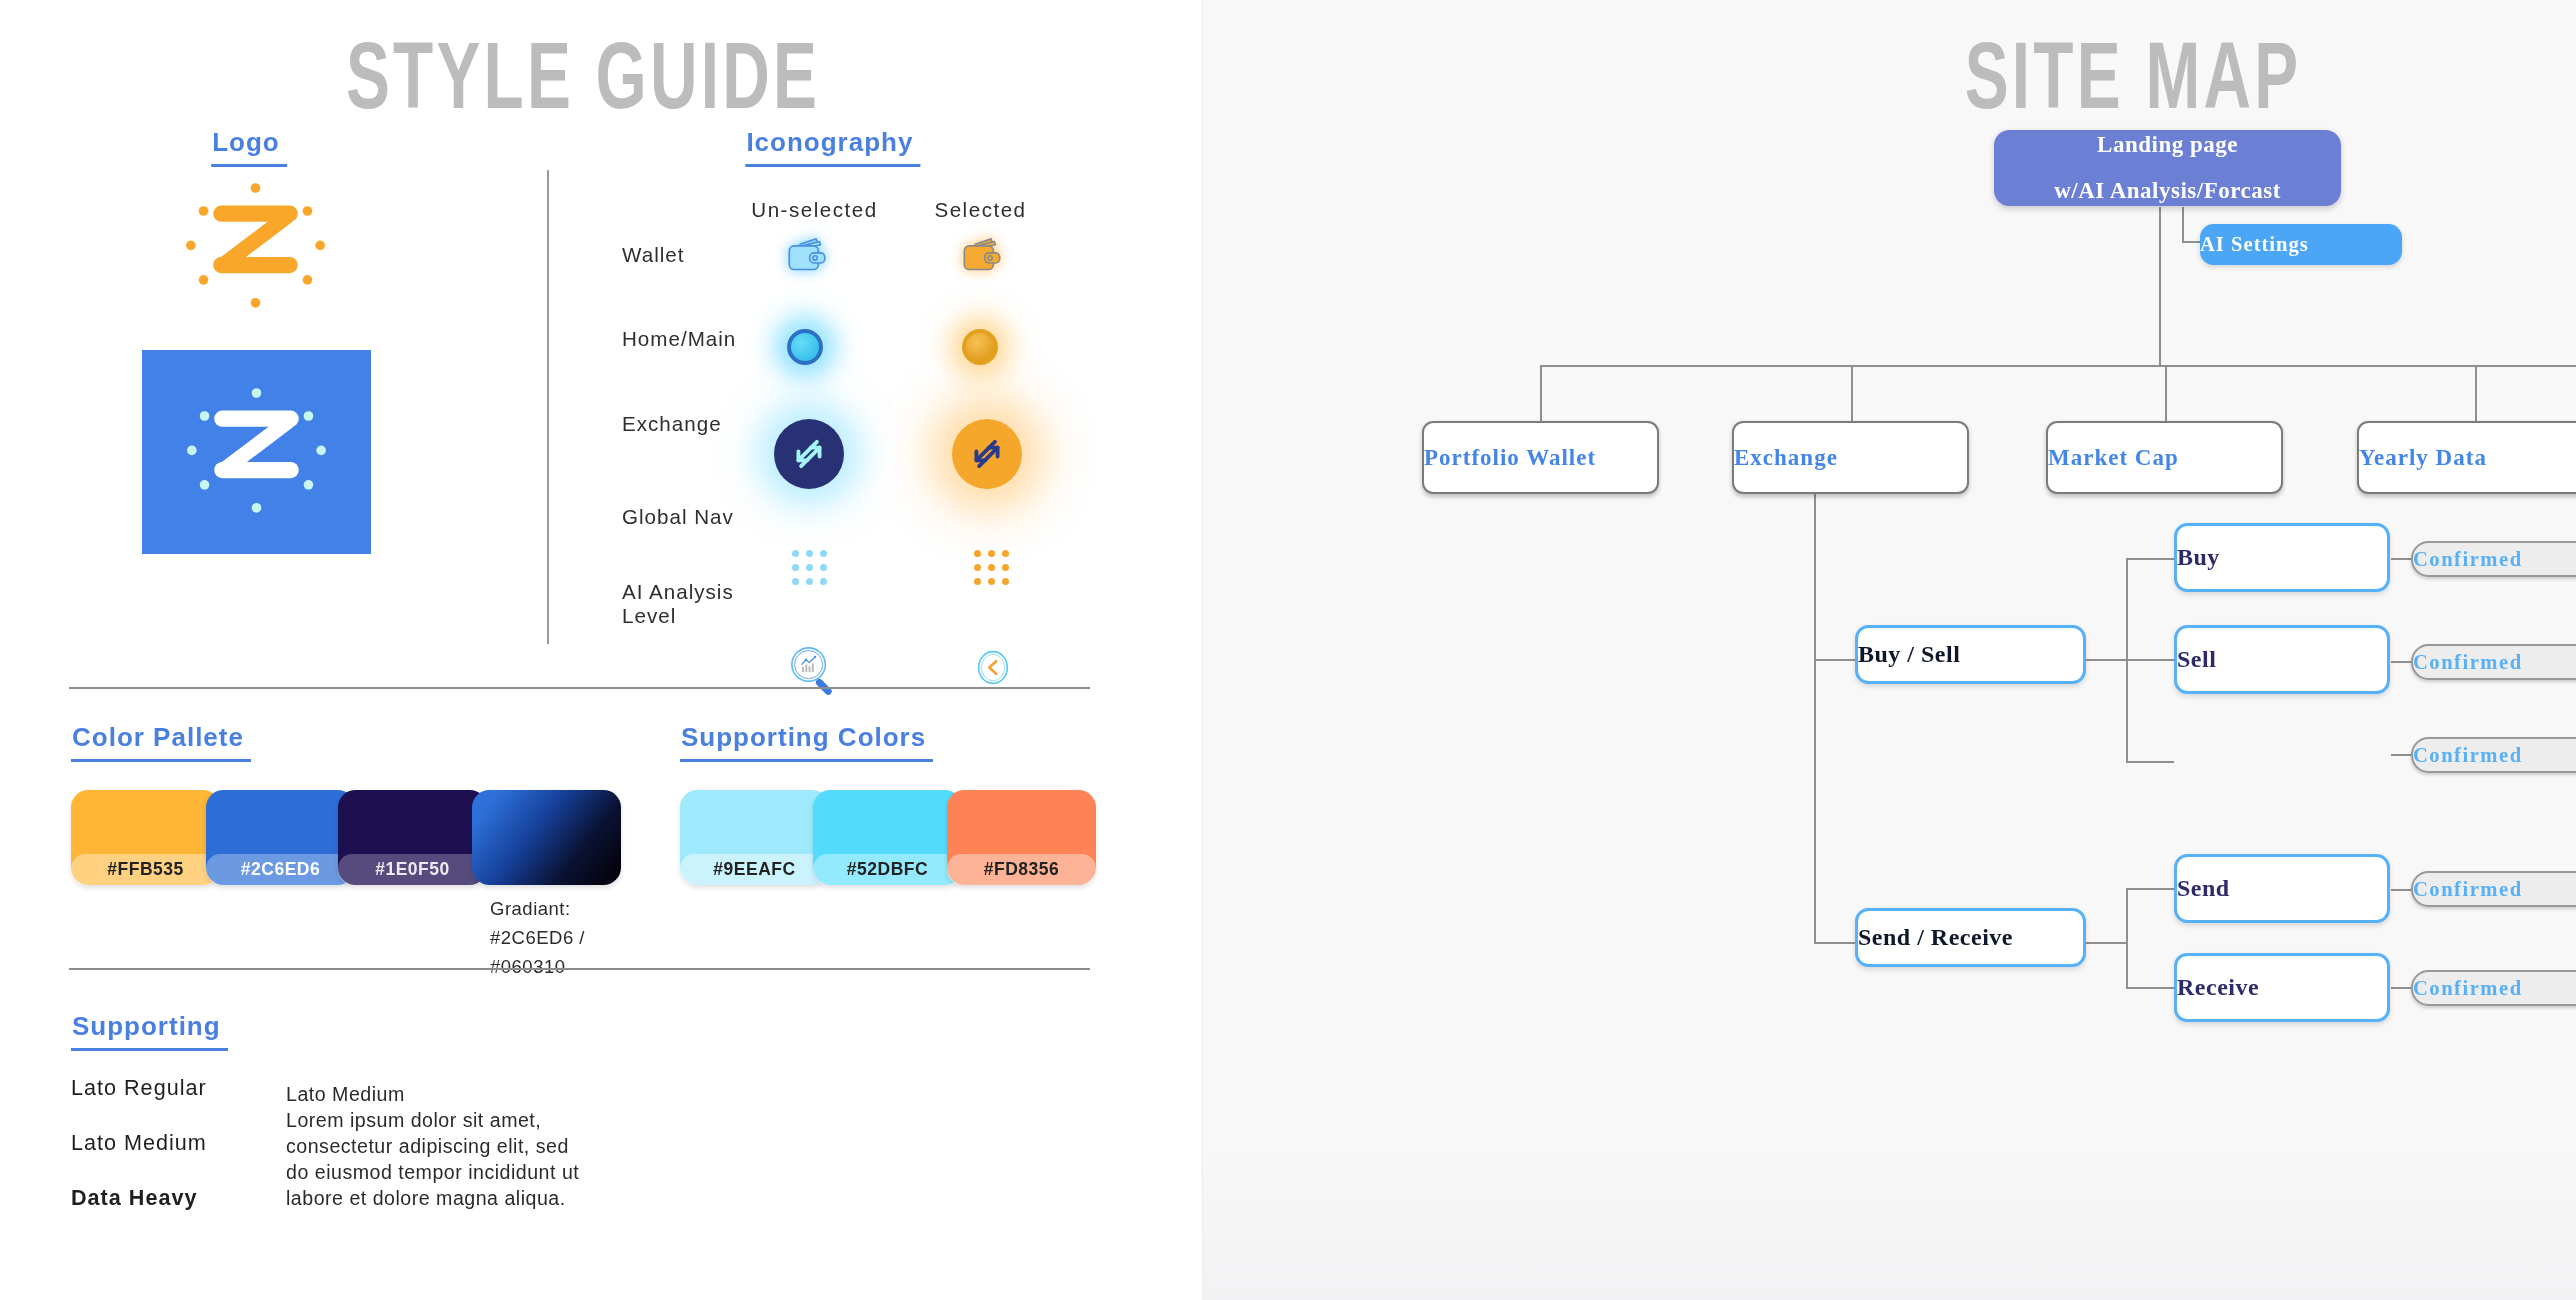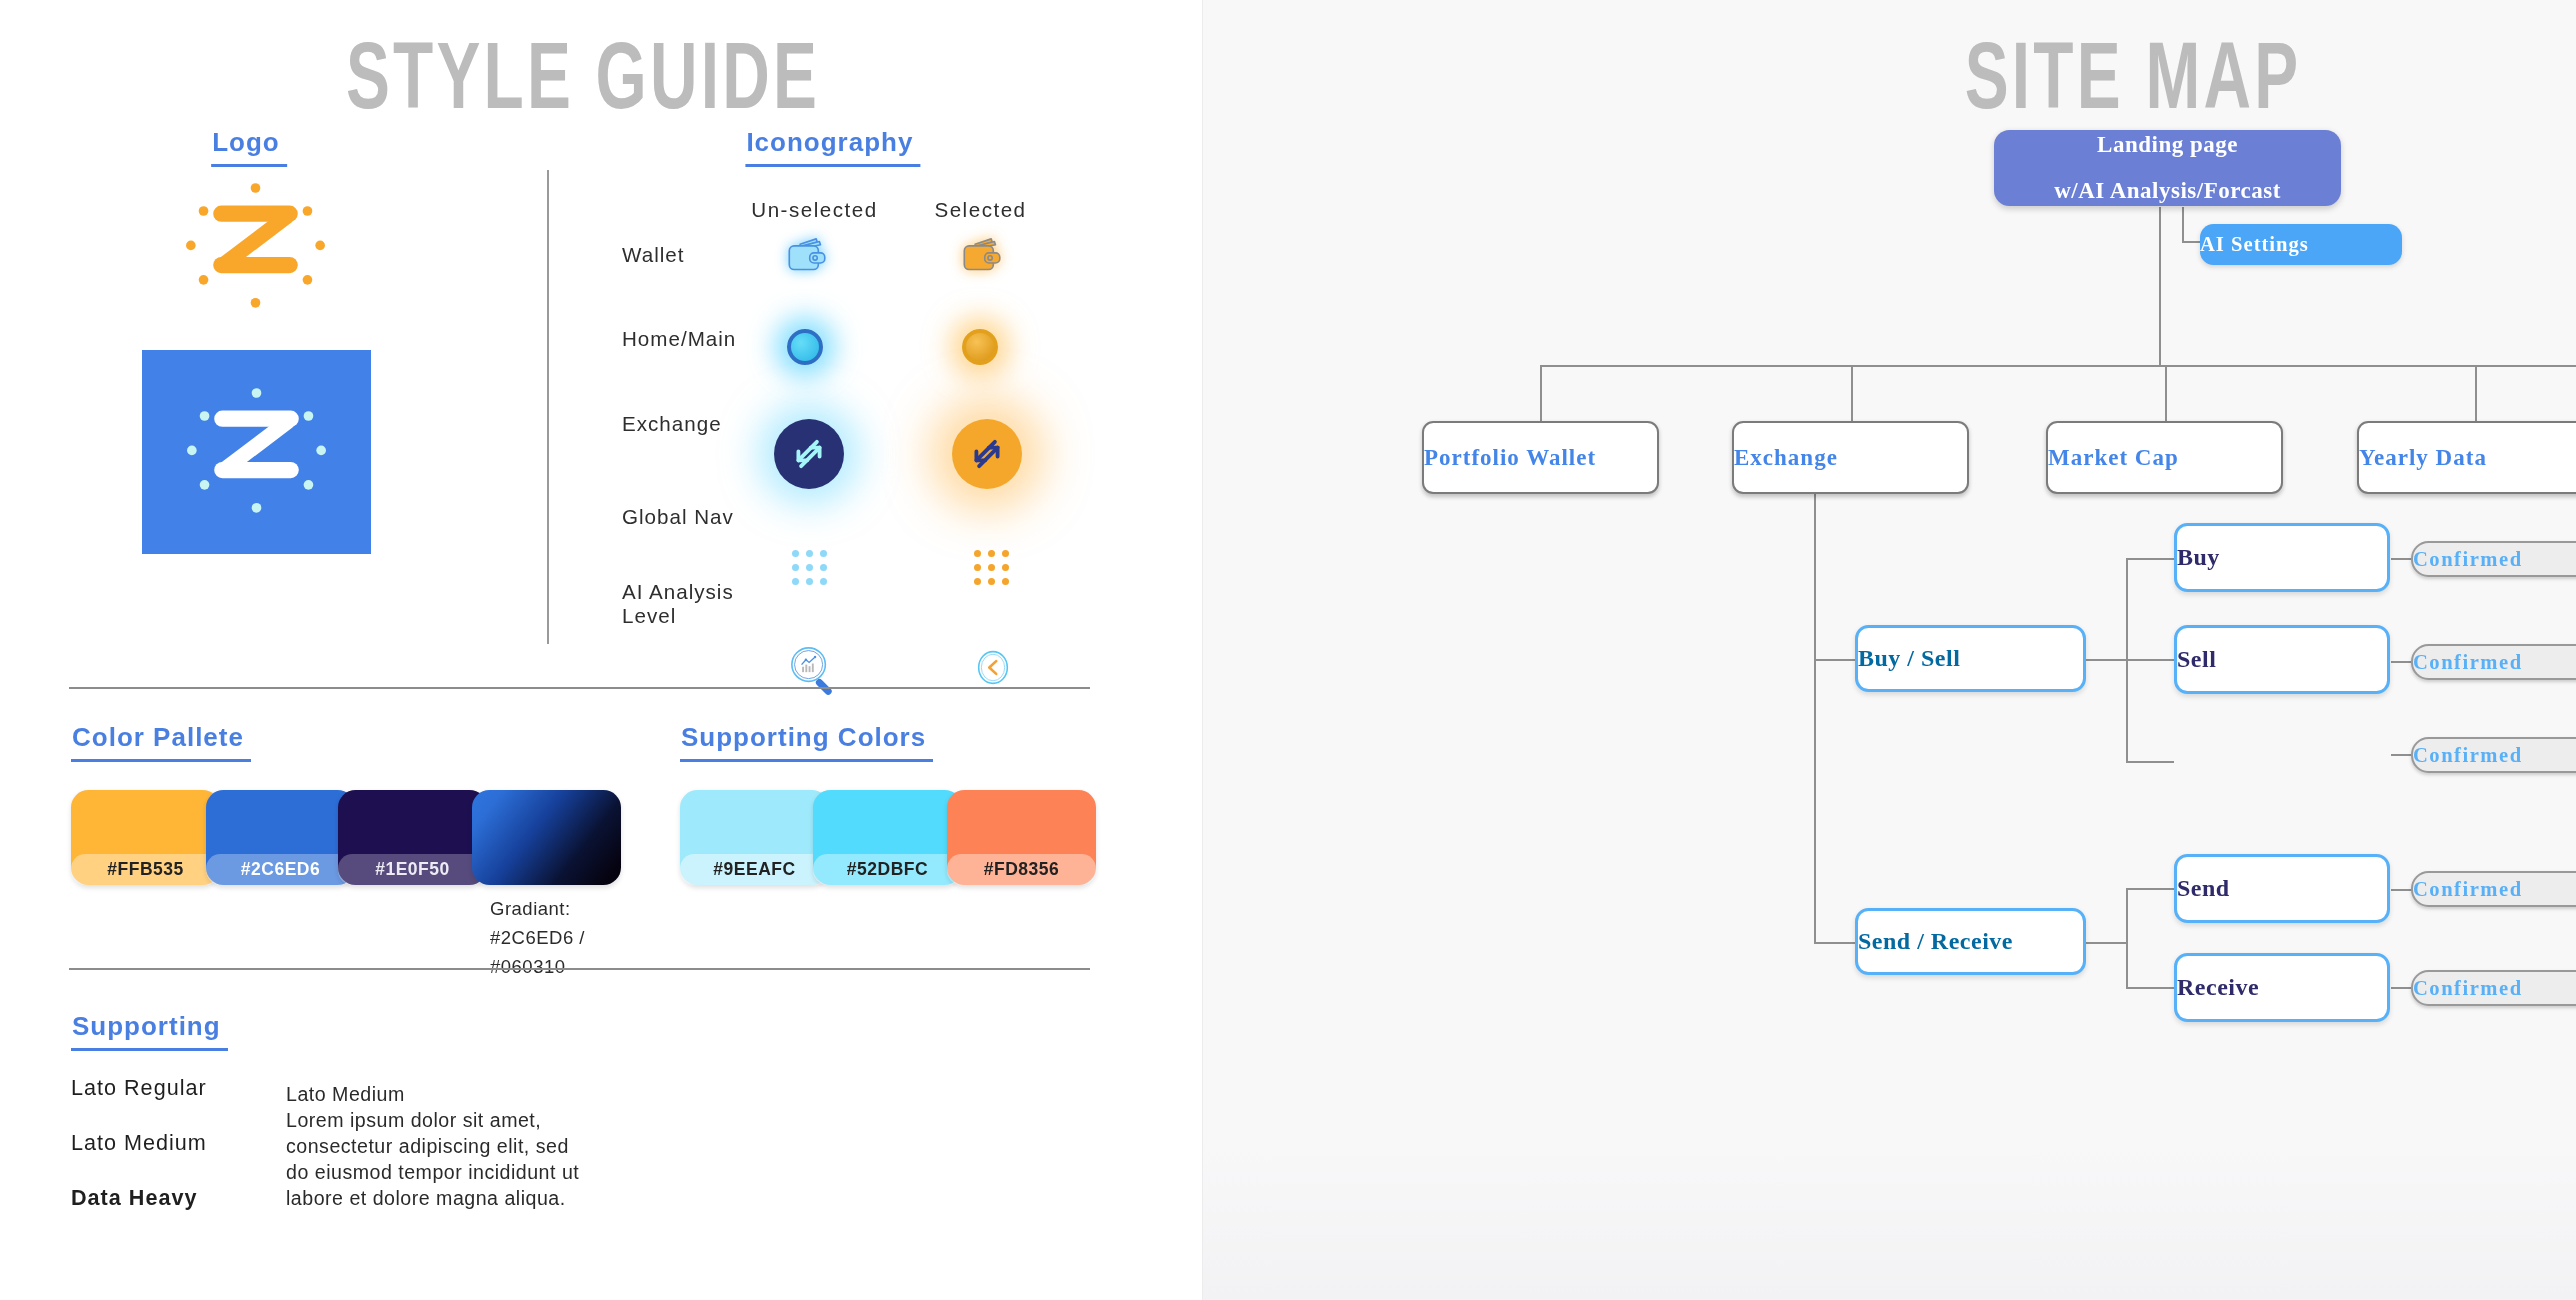--- a/index.html
+++ b/index.html
@@ -89,22 +89,22 @@
     text-align:center;white-space:nowrap;font-family:Liberation Serif, serif;}
   .root-node{left:1994px;top:130px;width:347px;height:76px;background:#6b80d5;border-radius:15.5px;
     color:#ffffff;font-weight:700;font-size:23px;letter-spacing:0.5px;line-height:30px;
     box-shadow:0 2.6px 6.2px rgba(0,0,0,0.18);flex-direction:column;}
   .ai-node{left:2200px;top:224px;width:202px;height:41px;background:#4ba6f8;border-radius:13.4px;
     color:#ffffff;font-weight:700;font-size:20.6px;letter-spacing:1px;
     box-shadow:0 2.1px 5.2px rgba(0,0,0,0.15);}
   .node2{top:421px;width:237px;height:73px;background:#ffffff;border:2.1px solid #7b7b7b;border-radius:11.3px;
     color:#4385e8;font-weight:700;font-size:23px;letter-spacing:1px;
     box-shadow:0 2.6px 4.1px rgba(0,0,0,0.22);}
-  .group-node{left:1855px;width:231px;height:67px;background:#ffffff;border:3.1px solid #57b1f8;border-radius:13.4px;
-    color:#0369a1;font-weight:700;font-size:24px;letter-spacing:0.5px;
+  .group-node{left:1855px;width:231px;height:59px;background:#ffffff;border:3.1px solid #57b1f8;border-radius:13.4px;
+    color:#0f172a;font-weight:700;font-size:24px;letter-spacing:0.5px;
     box-shadow:0 2.6px 5.2px rgba(0,0,0,0.12);}
   .leaf-node{left:2174px;width:216px;height:69px;background:#ffffff;border:3.1px solid #57b1f8;border-radius:13.4px;
     color:#2f2b6b;font-weight:700;font-size:24px;letter-spacing:0.5px;
     box-shadow:0 2.6px 5.2px rgba(0,0,0,0.12);}
   .badge{left:2411px;width:198px;height:36px;background:#ededee;border:2.1px solid #999999;border-radius:17.5px;
     color:#58b0f6;font-weight:700;font-size:20.6px;letter-spacing:1.5px;
     box-shadow:0 2.1px 3.6px rgba(0,0,0,0.18);}
 </style>
 </head>
 <body>
@@ -362,21 +362,21 @@
 
   <div class="abs node leaf-node" style="top:523px;">
     <span>Buy</span>
   </div>
   <div class="abs node leaf-node" style="top:625px;">
     <span>Sell</span>
   </div>
   <div class="abs node leaf-node" style="top:854px;">
     <span>Send</span>
   </div>
-  <div class="abs node leaf-node" style="top:953px;">
+  <div class="abs node leaf-node" style="top:953px;border-radius:13px;">
     <span>Receive</span>
   </div>
 
   <div class="abs node badge" style="top:541px;">
     <span>Confirmed</span>
   </div>
   <div class="abs node badge" style="top:644px;">
     <span>Confirmed</span>
   </div>
   <div class="abs node badge" style="top:737px;">

